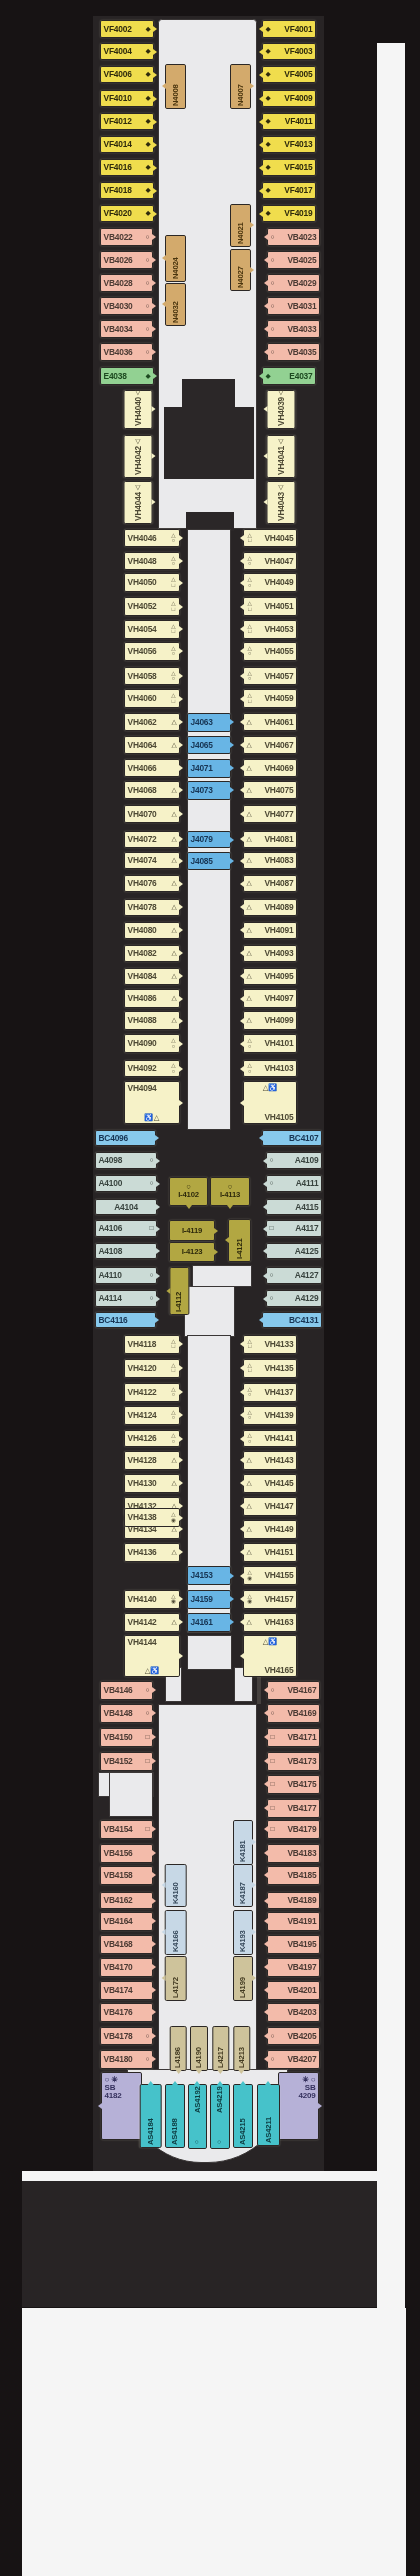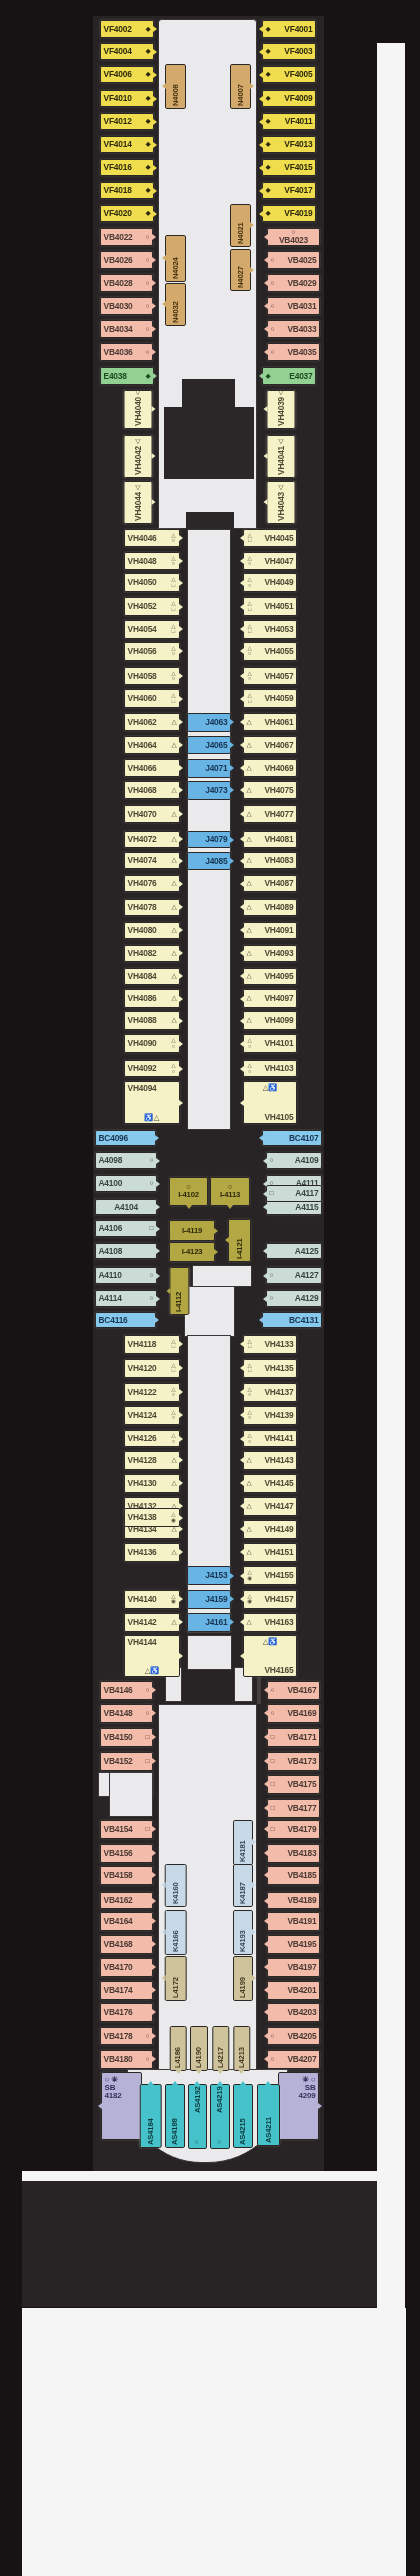--- a/index.html
+++ b/index.html
@@ -42,21 +42,21 @@
   .rs{justify-content:flex-end;}
   .ra .t{text-align:right;}
   .T{flex-direction:column;align-items:stretch;justify-content:space-between;padding:1.9px 2.5px;}
   .T .s{width:auto !important;word-break:normal !important;font-size:7.4px !important;
         line-height:1 !important;text-align:center;}
   .c-VF{--bg:#f0dd4d;color:#2f2b0d;}
   .c-N {--bg:#d3aa6c;color:#4a350e;font-size:7.7px;}
   .c-VB{--bg:#f3bbaa;color:#4c3b34;}
   .c-E {--bg:#92d192;color:#1d4a20;}
   .c-VH{--bg:#f6f2c8;color:#4e4a35;}
-  .c-J {--bg:#68b5e5;color:#173554;justify-content:flex-end;}
+  .c-J {--bg:#68b5e5;color:#173554;justify-content:flex-start;}
   .c-BC{--bg:#87c9ec;color:#173554;}
   .c-A {--bg:#cbdbd6;color:#39443f;}
   .c-I {--bg:#b2a742;color:#2e2a0c;font-size:7.7px;text-align:center;}
   .c-I .t{margin:0 auto;}
   .c-K {--bg:#c7d8e6;color:#35485a;font-size:7.7px;}
   .c-L {--bg:#cec39b;color:#433b22;font-size:7.7px;}
   .c-AS{--bg:#46c2ca;color:#0e3d42;font-size:7.7px;}
   .c-SB{--bg:#b6b1d7;color:#35315e;font-size:8px;align-items:flex-start;padding-top:2.5px;}
   .tail-r::after,.tail-l::after,.tail-d::after,.tail-u::after{content:"";position:absolute;}
   .tail-r::after{left:100%;top:50%;transform:translateY(-50%);
@@ -201,21 +201,21 @@
         <span class="s">○</span>
       </div>
       <div class="cab c-VB tail-r" style="left: 100px; top: 320px; width: 53px; height: 18px; --bg: var(--c-VB);">
         <span class="t">VB4034</span>
         <span class="s">○</span>
       </div>
       <div class="cab c-VB tail-r" style="left: 100px; top: 343px; width: 53px; height: 18px; --bg: var(--c-VB);">
         <span class="t">VB4036</span>
         <span class="s">○</span>
       </div>
-      <div class="cab c-VB ra tail-l" style="left: 267px; top: 228px; width: 53px; height: 18px; flex-direction: column; --bg: var(--c-VB);">
+      <div class="cab c-VB ra tail-l" style="left: 267px; top: 228px; width: 53px; height: 18px; --bg: var(--c-VB);">
         <span class="s">○</span>
         <span class="t">VB4023</span>
       </div>
       <div class="cab c-VB ra tail-l" style="left: 267px; top: 251px; width: 53px; height: 18px; --bg: var(--c-VB);">
         <span class="s">○</span>
         <span class="t">VB4025</span>
       </div>
       <div class="cab c-VB ra tail-l" style="left: 267px; top: 274px; width: 53px; height: 18px; --bg: var(--c-VB);">
         <span class="s">○</span>
         <span class="t">VB4029</span>
@@ -518,21 +518,21 @@
         <span class="s">○</span>
         <span class="t">A4109</span>
       </div>
       <div class="cab c-A ra tail-l" style="left: 266px; top: 1175px; width: 56px; height: 17.3px; --bg: var(--c-A);">
         <span class="s">○</span>
         <span class="t">A4111</span>
       </div>
       <div class="cab c-A ra rs tail-l" style="left: 266px; top: 1199px; width: 56px; height: 16px; --bg: var(--c-A);">
         <span class="t">A4115</span>
       </div>
-      <div class="cab c-A ra tail-l" style="left: 266px; top: 1185px; width: 56px; height: 17.3px; --bg: var(--c-A);">
+      <div class="cab c-A ra tail-l" style="left: 266px; top: 1220px; width: 56px; height: 17.3px; --bg: var(--c-A);">
         <span class="s">□</span>
         <span class="t">A4117</span>
       </div>
       <div class="cab c-A ra rs tail-l" style="left: 266px; top: 1243px; width: 56px; height: 16px; --bg: var(--c-A);">
         <span class="t">A4125</span>
       </div>
       <div class="cab c-A ra tail-l" style="left: 266px; top: 1267px; width: 56px; height: 17.3px; --bg: var(--c-A);">
         <span class="s">○</span>
         <span class="t">A4127</span>
       </div>

